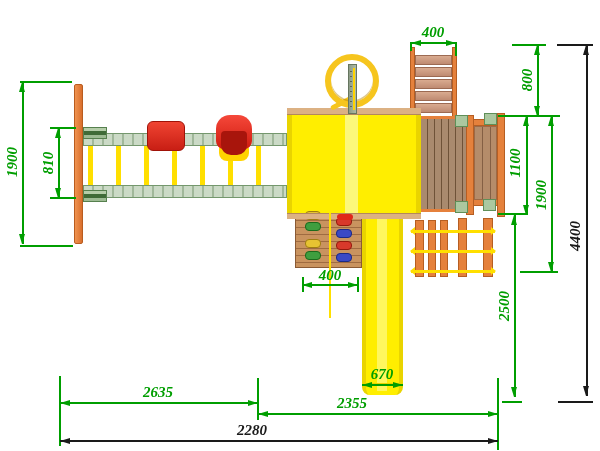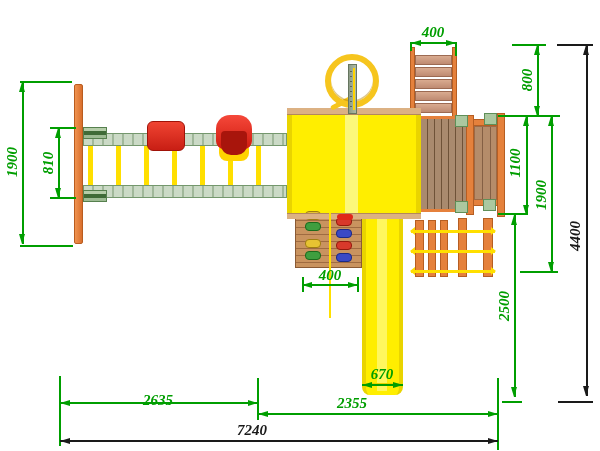--- a/index.html
+++ b/index.html
@@ -199,25 +199,25 @@
   <div class="arr r" style="left:393px;top:382px;z-index:5;"></div>
   <div class="dtext" style="left:382px;top:374px;z-index:5;">670</div>
 
   <div class="dl v" style="left:59px;top:376px;height:70px;"></div>
   <div class="dl v" style="left:257px;top:378px;height:42px;"></div>
   <div class="dl v" style="left:497px;top:378px;height:72px;"></div>
 
   <div class="dl h" style="left:60px;top:402px;width:198px;"></div>
   <div class="arr l" style="left:60px;top:400px;"></div>
   <div class="arr r" style="left:248px;top:400px;"></div>
-  <div class="dtext" style="left:158px;top:400px;text-align:center;">2635</div>
+  <div class="dtext" style="left:158px;top:392px;text-align:center;">2635</div>
 
   <div class="dl h" style="left:258px;top:413px;width:240px;"></div>
   <div class="arr l" style="left:258px;top:411px;"></div>
   <div class="arr r" style="left:488px;top:411px;"></div>
   <div class="dtext" style="left:328px;top:403px;margin-left:24px;">2355</div>
 
   <div class="dl h k" style="left:60px;top:440px;width:438px;"></div>
   <div class="arr kl" style="left:60px;top:438px;"></div>
   <div class="arr kr" style="left:488px;top:438px;"></div>
-  <div class="dtext k" style="left:252px;top:430px;">7240</div>
+  <div class="dtext k" style="left:252px;top:430px;">2280</div>
 
 </div>
 
 </body></html>

